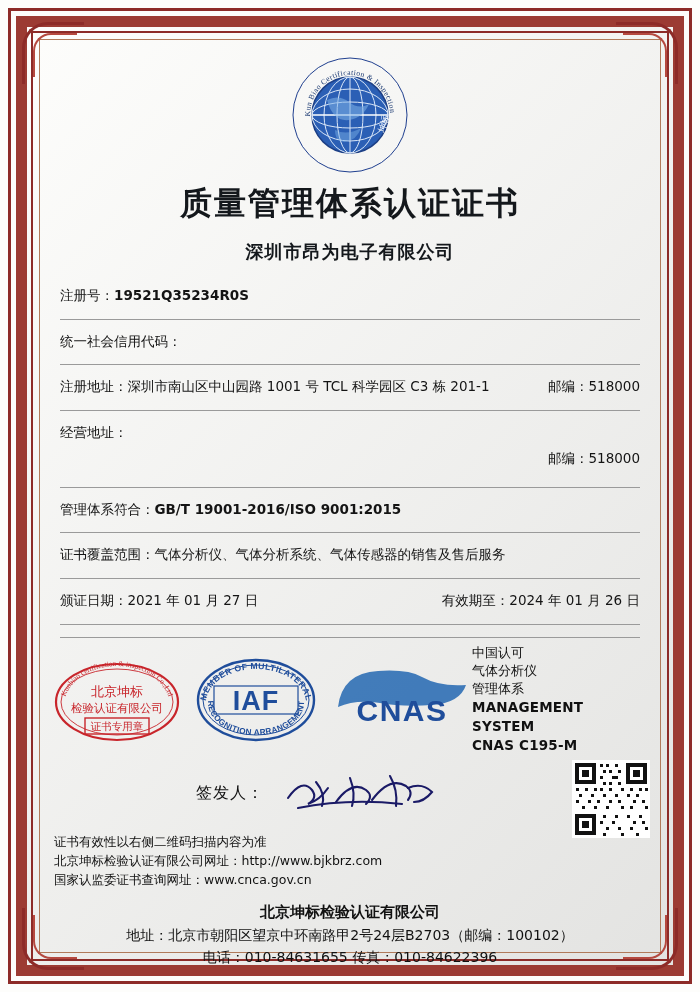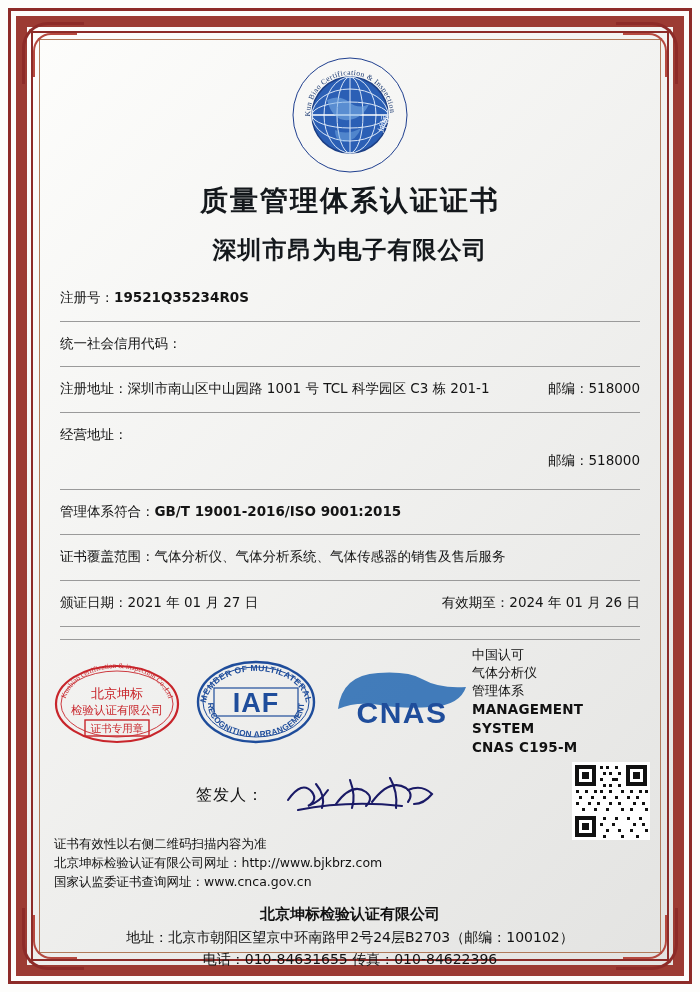--- a/index.html
+++ b/index.html
@@ -94,30 +94,30 @@
     width: 118px;
     height: 118px;
   }
   .logo svg { display: block; }
 
   
   .title {
     text-align: center;
     font-family: Liberation Sans, sans-serif;
     font-weight: bold;
-    font-size: 28px;
+    font-size: 32px;
     letter-spacing: 2px;
     color: #14181c;
     margin-top: 8px;
   }
   .company {
     text-align: center;
     font-family: "DejaVu Sans", "Liberation Sans", sans-serif;
     font-weight: bold;
-    font-size: 24px;
+    font-size: 18px;
     letter-spacing: 1px;
     color: #14181c;
     margin-top: 14px;
   }
 
   
   .details {
     margin-top: 22px;
     padding: 0 14px;
   }

